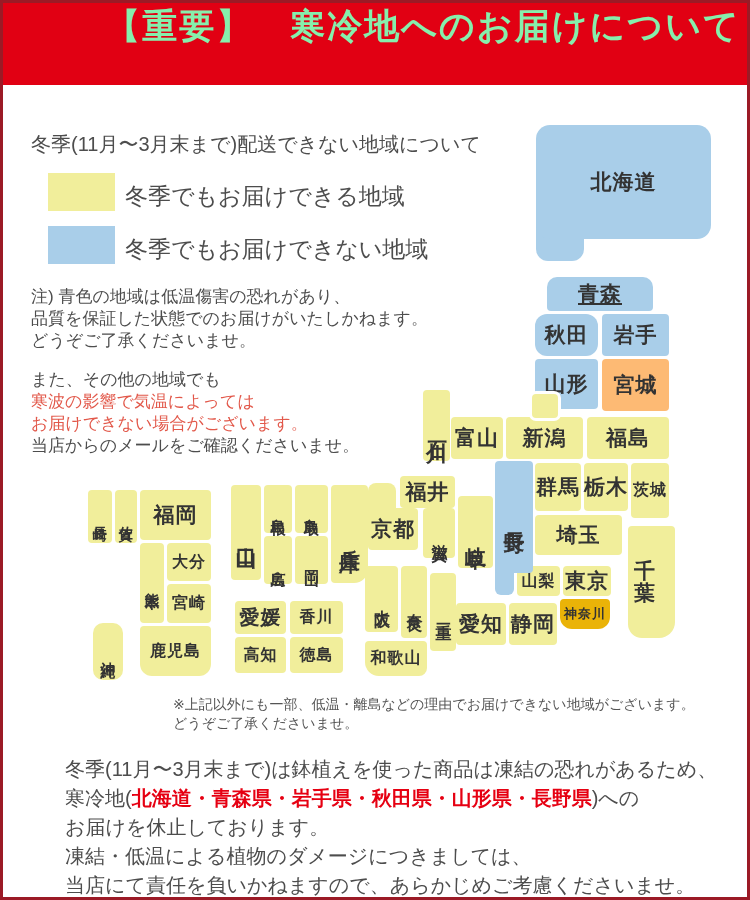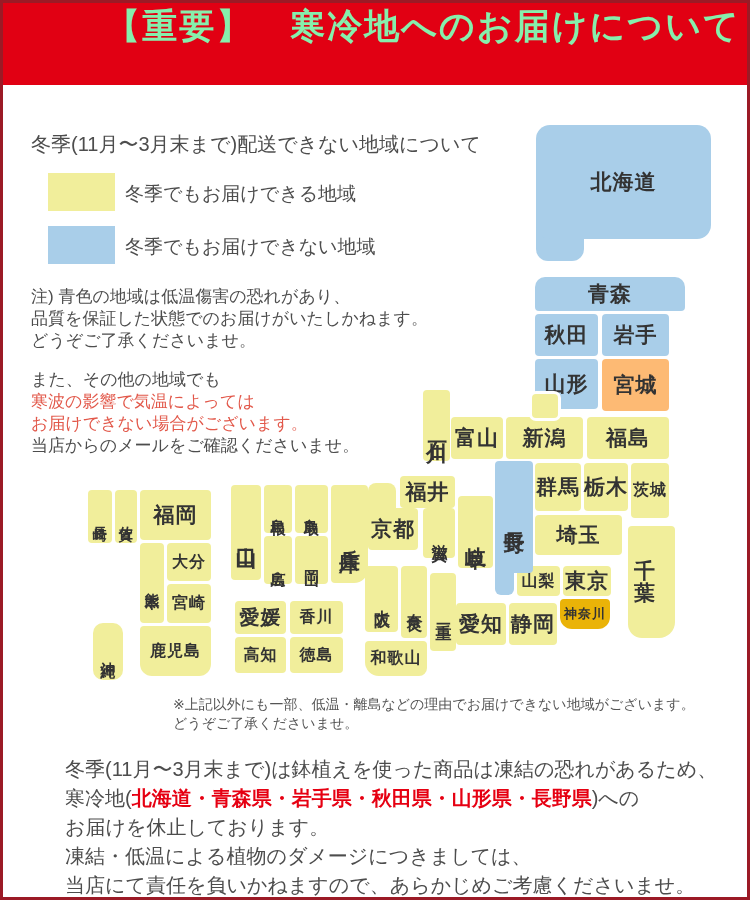--- a/index.html
+++ b/index.html
@@ -9,21 +9,21 @@
     font-family:"Liberation Sans","DejaVu Sans",sans-serif;color:#4d4d4d;
   }
   .header{
     position:absolute;left:0;top:0;width:100%;height:82px;
     display:flex;align-items:flex-start;justify-content:center;
     color:#86efac;font-weight:bold;font-size:35px;letter-spacing:2px;white-space:pre;padding-left:48px;
   }
   .abs{position:absolute;}
   .legend-title{left:28px;top:128px;font-size:20px;}
   .swatch{width:67px;height:38px;}
-  .legend-label{font-size:19px;}
+  .legend-label{font-size:23px;}
   .note{font-size:17px;line-height:22px;}
   .warn{color:#e2584a;}
   .map-layer{position:absolute;left:0;top:0;width:750px;height:900px;}
   .cell{
     position:absolute;display:flex;align-items:center;justify-content:center;
     font-weight:bold;color:#333;font-size:21px;border-radius:4px;line-height:1.05;
     letter-spacing:1px;
   }
   .cell.v{writing-mode:vertical-rl;text-orientation:upright;letter-spacing:2px;}
   .footnote{font-size:14px;line-height:19px;color:#555;}
@@ -56,22 +56,22 @@
   <div class="abs note" style="left:28px;top:366px;">
     <div>また、その他の地域でも</div>
     <div class="warn" style="color: rgb(226, 88, 74);">寒波の影響で気温によっては</div>
     <div class="warn" style="color: rgb(226, 88, 74);">お届けできない場合がございます。</div>
     <div>当店からのメールをご確認くださいませ。</div>
   </div>
 
   <div class="map-layer">
       <div class="cell" style="left: 533px; top: 190px; width: 48px; height: 68px; background: rgb(169, 206, 233); border-radius: 0px 0px 12px 12px;"></div>
       <div class="cell" style="left: 533px; top: 122px; width: 175px; height: 114px; background: rgb(169, 206, 233); border-radius: 14px;">北海道</div>
-      <div class="cell" style="left: 532px; top: 274px; width: 150px; height: 34px; background: rgb(169, 206, 233); border-radius: 10px 10px 4px 4px;">青森</div>
-      <div class="cell" style="left: 532px; top: 311px; width: 63px; height: 42px; background: rgb(169, 206, 233);">秋田</div>
+      <div class="cell" style="left: 544px; top: 274px; width: 106px; height: 34px; background: rgb(169, 206, 233); border-radius: 10px 10px 4px 4px; text-decoration: underline;">青森</div>
+      <div class="cell" style="left: 532px; top: 311px; width: 63px; height: 42px; background: rgb(169, 206, 233); border-radius: 12px;">秋田</div>
       <div class="cell" style="left: 599px; top: 311px; width: 67px; height: 42px; background: rgb(169, 206, 233);">岩手</div>
       <div class="cell" style="left: 532px; top: 356px; width: 63px; height: 50px; background: rgb(169, 206, 233);">山形</div>
       <div class="cell" style="left: 599px; top: 356px; width: 67px; height: 52px; background: #fdba74;">宮城</div>
       <div class="cell" style="left: 529px; top: 391px; width: 26px; height: 24px; background: rgb(241, 238, 155); box-shadow: rgb(255, 255, 255) 0px 0px 0px 3px; z-index: 2;"></div>
       <div class="cell v" style="left: 420px; top: 387px; width: 27px; height: 71px; background: rgb(241, 238, 155);">石川</div>
       <div class="cell" style="left: 448px; top: 414px; width: 52px; height: 42px; background: rgb(241, 238, 155);">富山</div>
       <div class="cell" style="left: 503px; top: 414px; width: 77px; height: 42px; background: rgb(241, 238, 155);">新潟</div>
       <div class="cell" style="left: 584px; top: 414px; width: 82px; height: 42px; background: rgb(241, 238, 155);">福島</div>
       <div class="cell" style="left: 532px; top: 460px; width: 46px; height: 48px; background: rgb(241, 238, 155);">群馬</div>
       <div class="cell" style="left: 581px; top: 460px; width: 44px; height: 48px; background: rgb(241, 238, 155);">栃木</div>

